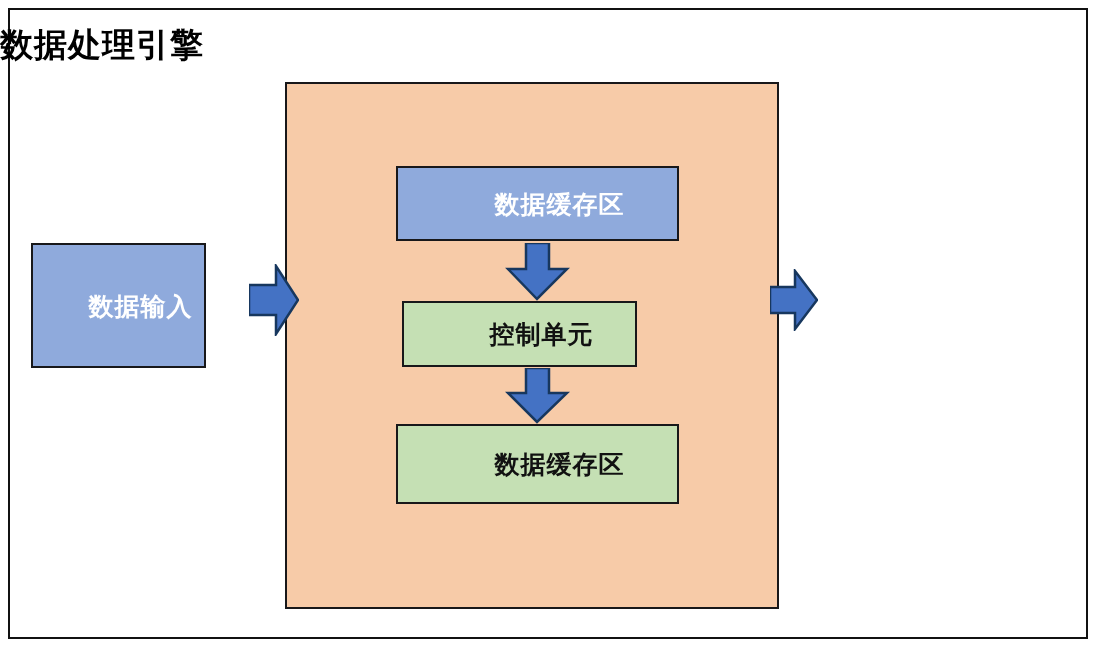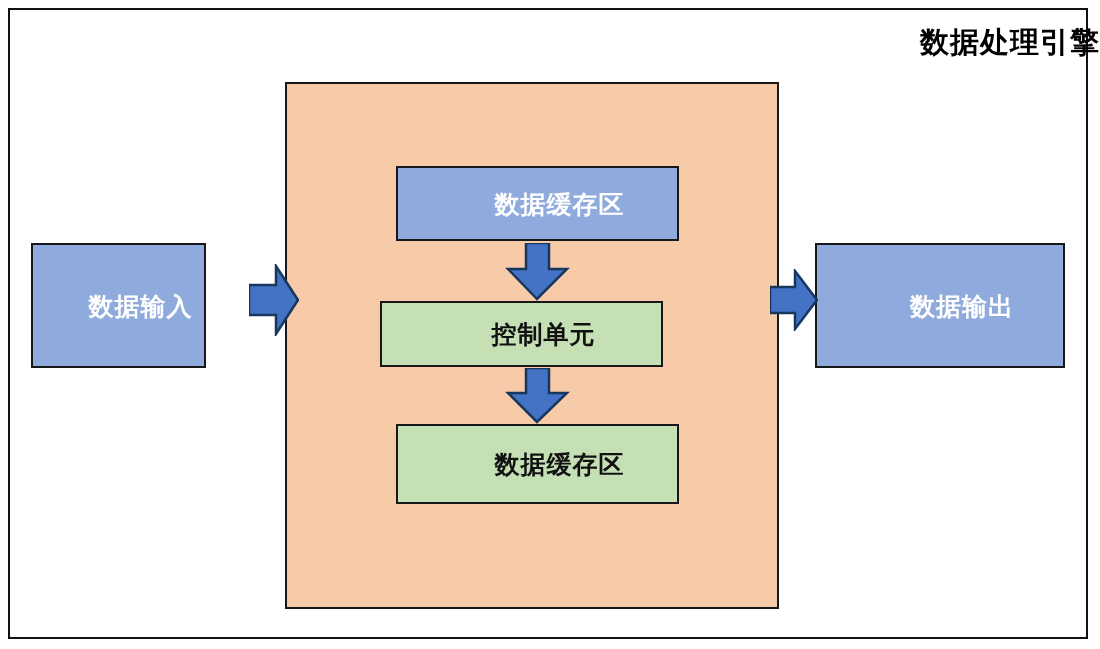--- a/index.html
+++ b/index.html
@@ -28,22 +28,22 @@
     border: 2px solid #111111;
     box-sizing: border-box;
     background: #ffffff;
   }
   
   #diagram-title {
     position: absolute;
     left: 0;
     top: 26px;
     width: 1100px;
-    text-align: right;
-    font-size: 29px;
+    text-align: left;
+    font-size: 33px;
     font-weight: bold;
     color: #000000;
     letter-spacing: 1px;
     line-height: 1.15;
   }
   
   .node {
     position: absolute;
     box-sizing: border-box;
     border: 2px solid #18181a;
@@ -87,23 +87,23 @@
   .label-black { color: #111111; }
   
   #buffer-node {
     left: 396px;
     top: 166px;
     width: 283px;
     height: 75px;
     background: #8FAADC;
   }
   #control-node {
-    left: 380px;
+    left: 402px;
     top: 301px;
-    width: 283px;
+    width: 235px;
     height: 66px;
     background: #C5E0B4;
   }
   #compute-node {
     left: 396px;
     top: 424px;
     width: 283px;
     height: 80px;
     background: #C5E0B4;
   }
@@ -156,23 +156,20 @@
   </div>
 
   <div class="node" id="control-node">
     <span class="node-label label-black">控制单元</span>
   </div>
 
   <div class="node" id="compute-node">
     <span class="node-label label-black">数据缓存区</span>
   </div>
 
-  <div class="node" id="output-node">
-    <span class="node-label label-white">数据输出</span>
-  </div>
 
   <svg class="arrow" id="arrow-input-to-engine" viewBox="0 0 50 72" preserveAspectRatio="none">
     <polygon points="0,21 27,21 27,2 49,36 27,70 27,51 0,51" fill="#4472C4" stroke="#17375E" stroke-width="2.5" stroke-linejoin="miter"></polygon>
   </svg>
 
   <svg class="arrow" id="arrow-engine-to-output" viewBox="0 0 48 62" preserveAspectRatio="none">
     <polygon points="0,18 25,18 25,2 47,31 25,60 25,44 0,44" fill="#4472C4" stroke="#17375E" stroke-width="2.5" stroke-linejoin="miter"></polygon>
   </svg>
 
   <svg class="arrow" id="arrow-buffer-to-control" viewBox="0 0 65 58" preserveAspectRatio="none">

